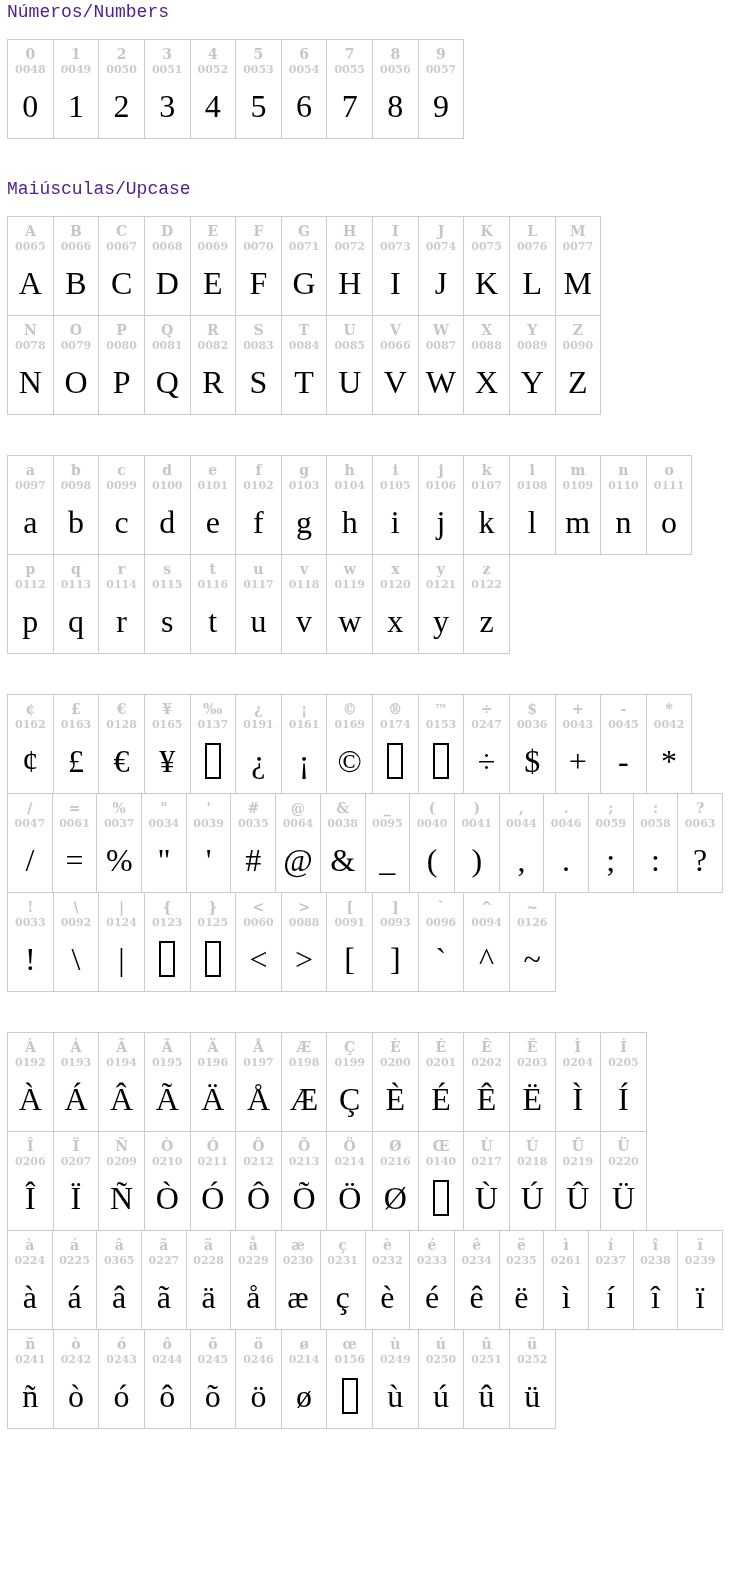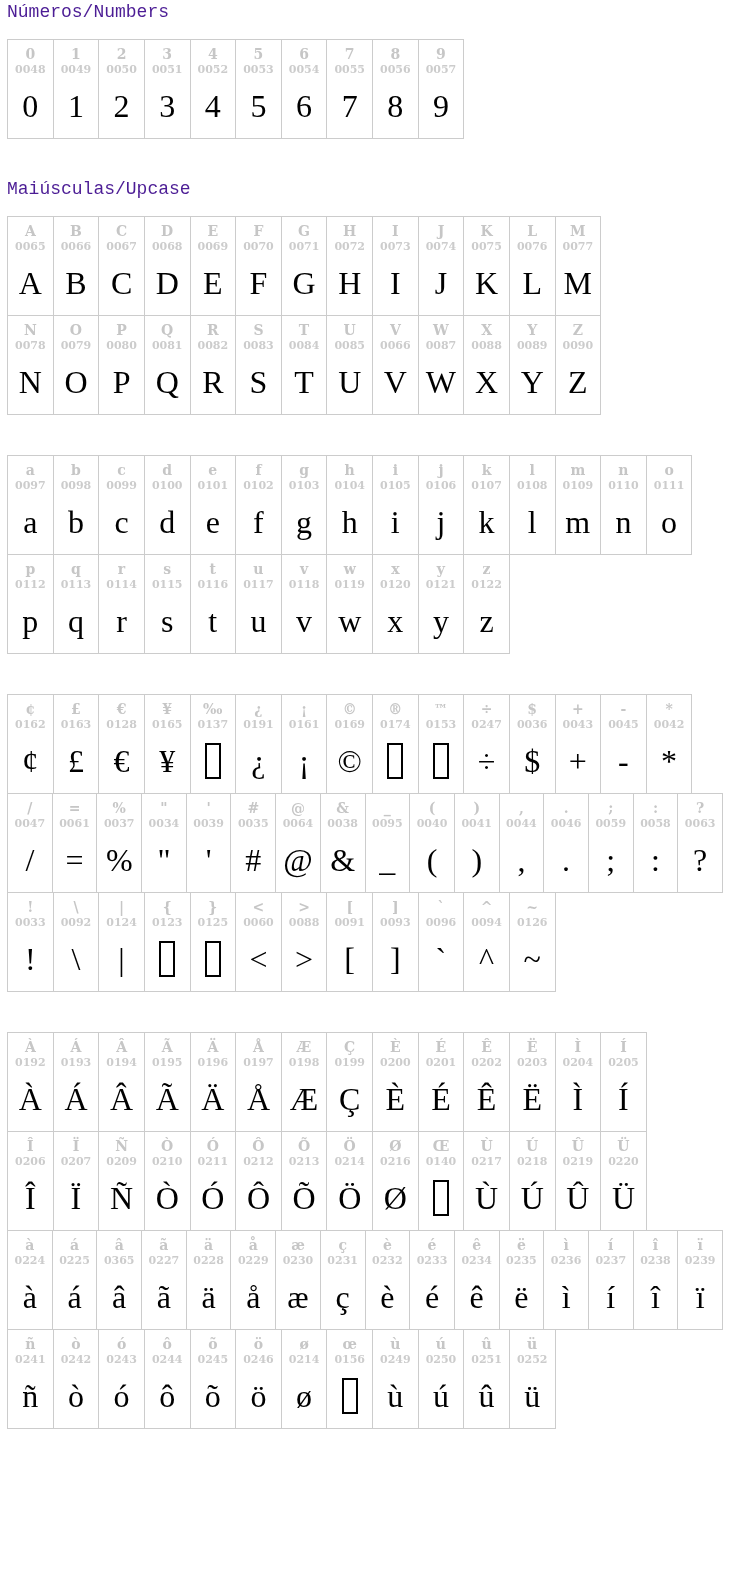--- a/index.html
+++ b/index.html
@@ -837,21 +837,21 @@
             <div class="cell-code">0234</div>
             <div class="cell-glyph">ê</div>
           </div>
           <div class="cell">
             <div class="cell-char">ë</div>
             <div class="cell-code">0235</div>
             <div class="cell-glyph">ë</div>
           </div>
           <div class="cell">
             <div class="cell-char">ì</div>
-            <div class="cell-code">0236</div>
+            <div class="cell-code">0261</div>
             <div class="cell-glyph">ì</div>
           </div>
           <div class="cell">
             <div class="cell-char">í</div>
             <div class="cell-code">0237</div>
             <div class="cell-glyph">í</div>
           </div>
           <div class="cell">
             <div class="cell-char">î</div>
             <div class="cell-code">0238</div>

